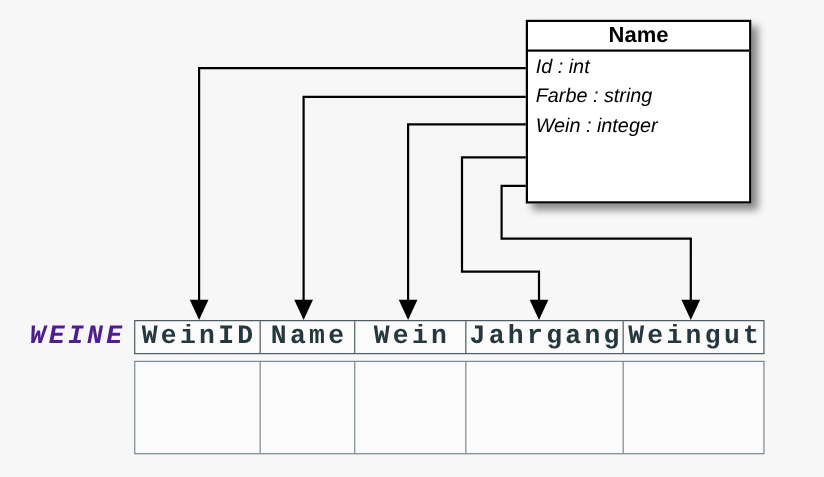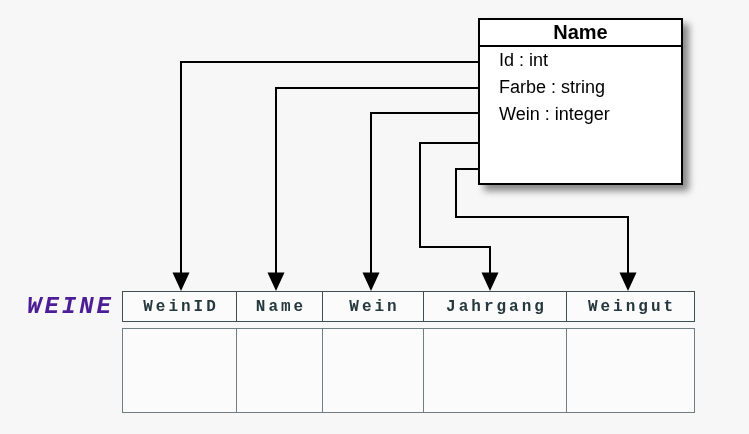--- a/index.html
+++ b/index.html
@@ -36,21 +36,22 @@
   .classbox-title {
     height: 25px;
     line-height: 25px;
     border-bottom: 2px solid #000000;
     text-align: center;
     font-weight: bold;
     font-size: 20px;
     color: #000000;
   }
   .classbox-attrs {
-    padding-left: 19px;
+    padding-left: 7px;
+    font-style: italic;
   }
   .classbox-attr {
     height: 27.2px;
     line-height: 27.2px;
     font-size: 18px;
     color: #000000;
     white-space: nowrap;
   }
   
   .table-label {
@@ -82,21 +83,21 @@
     z-index: 1;
   }
   .header-cell {
     box-sizing: border-box;
     border-right: 1px solid #3d4e54;
     display: flex;
     align-items: center;
     justify-content: center;
     font-family: "Liberation Mono", monospace;
     font-weight: bold;
-    font-size: 16px;
+    font-size: 24px;
     letter-spacing: 3px;
     text-indent: 3px;
     color: #25383e;
     overflow: hidden;
   }
   .body-row {
     position: absolute;
     left: 122px;
     top: 328px;
     width: 573px;

